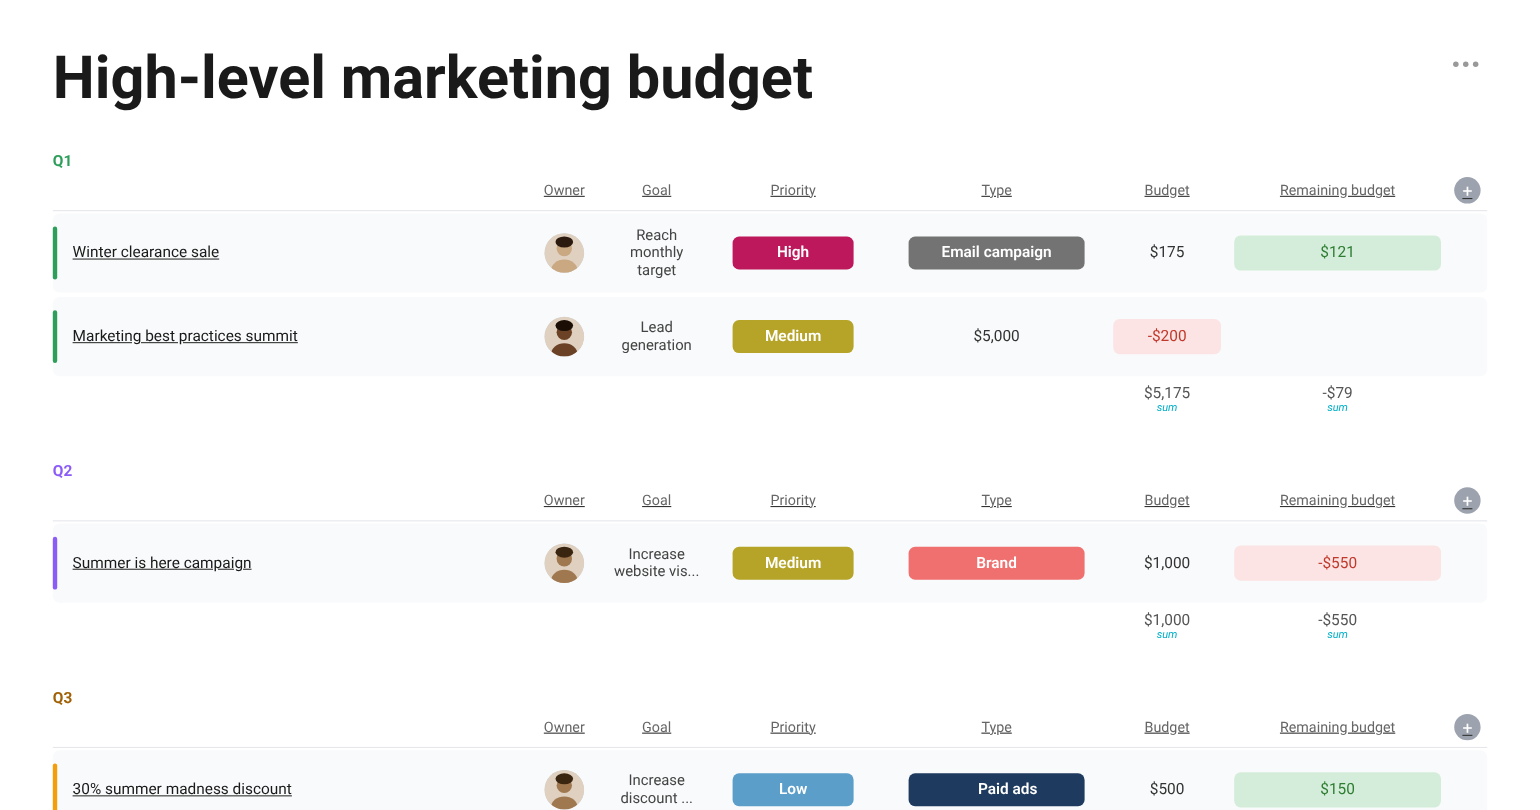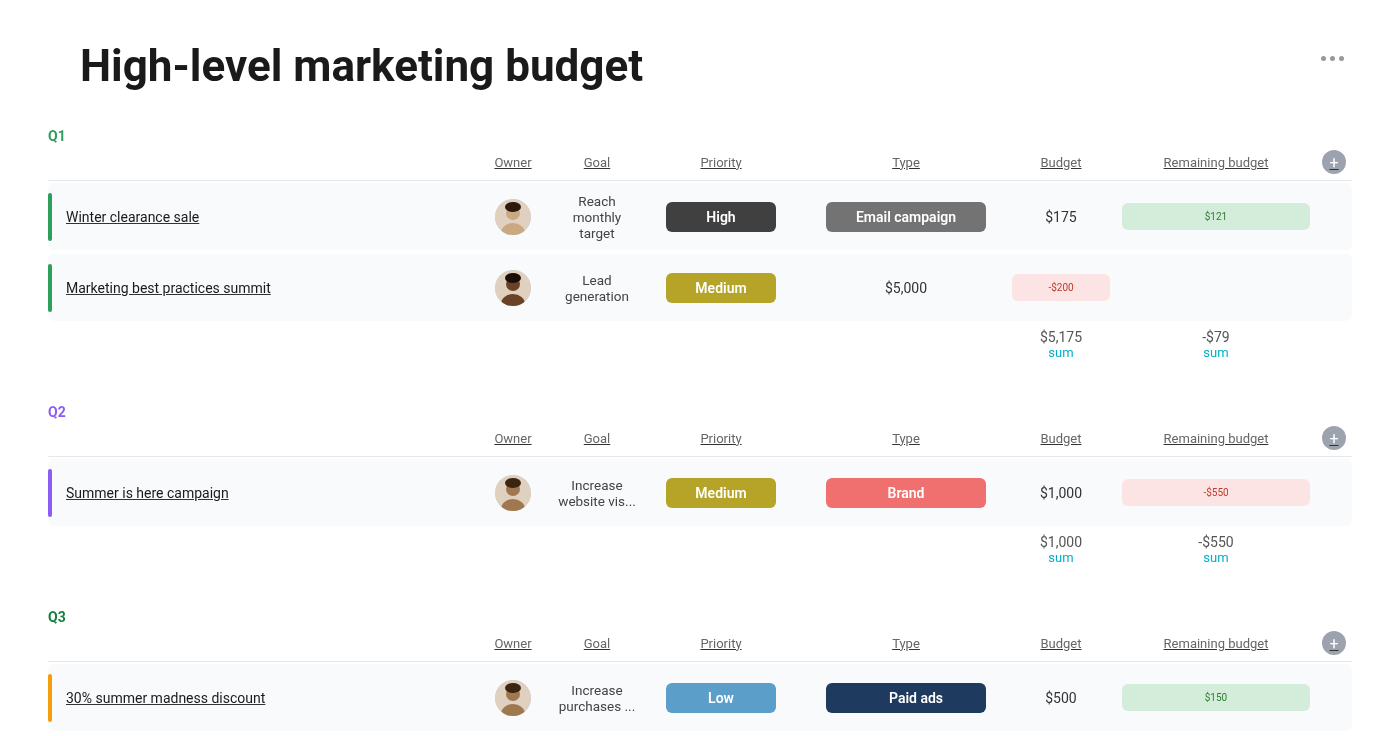--- a/index.html
+++ b/index.html
@@ -10,24 +10,23 @@
       padding: 40px 48px;
       min-height: 736px;
     }
     .page-header {
       display: flex;
       justify-content: space-between;
       align-items: flex-start;
       margin-bottom: 36px;
     }
     .page-title {
-      font-size: 44px;
+      font-size: 54px;
       font-weight: 700;
       color: #1a1a1a;
-      margin-left: 32px;
     }
     .more-icon {
       display: flex;
       gap: 4px;
       align-items: center;
       cursor: pointer;
       padding: 8px;
       margin-top: 8px;
     }
     .more-dot {
@@ -38,21 +37,21 @@
     }
     .section {
       margin-bottom: 32px;
     }
     .section-label {
       font-size: 14px;
       font-weight: 700;
     }
     .section-label.q1 { color: #2e9e5b; }
     .section-label.q2 { color: #8b5cf6; }
-    .section-label.q3 { color: #15803d; }
+    .section-label.q3 { color: #a16207; }
 
     .table-container {
       width: 100%;
     }
     .col-headers {
       display: grid;
       grid-template-columns: 420px 90px 1fr 170px 200px 110px 200px 36px;
       align-items: center;
       padding: 6px 0;
       border-bottom: 1px solid #e5e7eb;
@@ -119,21 +118,21 @@
     .priority-badge {
       display: inline-block;
       padding: 7px 22px;
       border-radius: 6px;
       color: #fff;
       font-size: 14px;
       font-weight: 600;
       text-align: center;
       min-width: 110px;
     }
-    .priority-high { background: #404040; }
+    .priority-high { background: #be185d; }
     .priority-medium { background: #b5a428; }
     .priority-low { background: #5b9ec9; }
 
     .type-badge {
       display: inline-block;
       padding: 7px 22px;
       border-radius: 6px;
       color: #fff;
       font-size: 14px;
       font-weight: 600;
@@ -145,43 +144,44 @@
     .type-brand { background: #f07070; }
     .type-paid { background: #1e3a5f; padding-left: 42px; }
 
     .budget-cell {
       text-align: center;
       font-size: 14px;
       color: #333;
     }
     .remaining-cell {
       text-align: center;
-      font-size: 10px;
+      font-size: 14px;
       border-radius: 6px;
       padding: 8px 12px;
       margin: 16px 6px;
     }
     .remaining-positive { background: #d4edda; color: #2e7d32; }
     .remaining-negative { background: #fce4e4; color: #c0392b; }
 
     .sum-row {
       display: grid;
       grid-template-columns: 420px 90px 1fr 170px 200px 110px 200px 36px;
       align-items: center;
       padding: 4px 0 12px 0;
     }
     .sum-budget {
       text-align: center;
       font-size: 14px;
       color: #555;
     }
     .sum-label {
-      font-size: 13px;
+      font-size: 10px;
       color: #00b0c8;
       display: block;
+      font-style: italic;
     }
     .add-btn {
       width: 24px;
       height: 24px;
       border-radius: 50%;
       background: #9ca3af;
       color: #fff;
       font-size: 16px;
       display: flex;
       align-items: center;
@@ -363,21 +363,21 @@
       <div class="cell-center">
         <div class="avatar">
               <svg viewBox="0 0 36 36" xmlns="http://www.w3.org/2000/svg">
     <circle cx="18" cy="18" r="18" fill="#e0d0c0"></circle>
     <circle cx="18" cy="14" r="7" fill="#a07850"></circle>
     <ellipse cx="18" cy="34" rx="12" ry="10" fill="#a07850"></ellipse>
     <ellipse cx="18" cy="8" rx="8" ry="5" fill="#3a2510"></ellipse>
   </svg>
             </div>
       </div>
-      <div class="cell-center">Increase purchases ...</div>
+      <div class="cell-center">Increase discount ...</div>
       <div class="cell-center">
         <span class="priority-badge priority-low">Low</span>
       </div>
       <div class="cell-center">
         <span class="type-badge type-paid">Paid ads</span>
       </div>
       <div class="budget-cell">$500</div>
       <div class="remaining-cell remaining-positive">$150</div>
       <div></div>
     </div>

